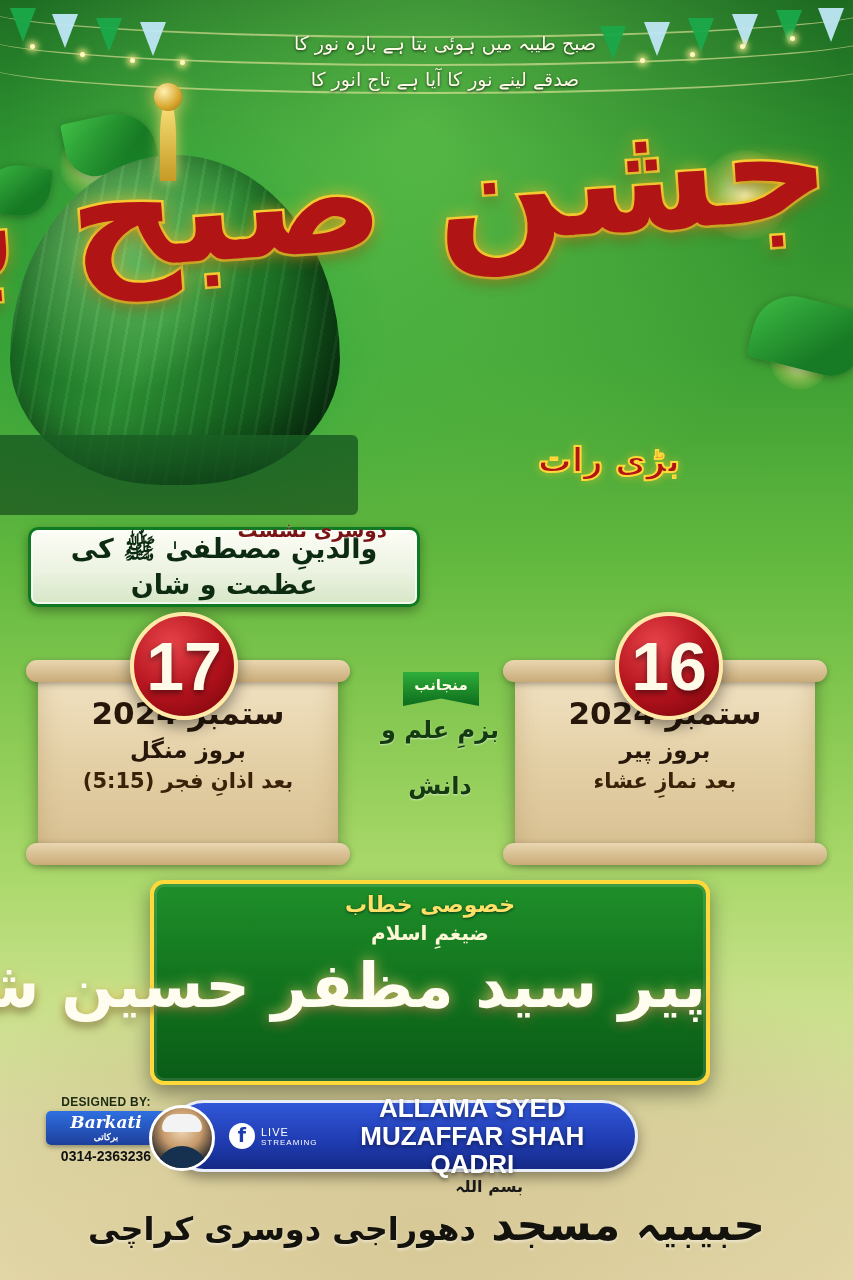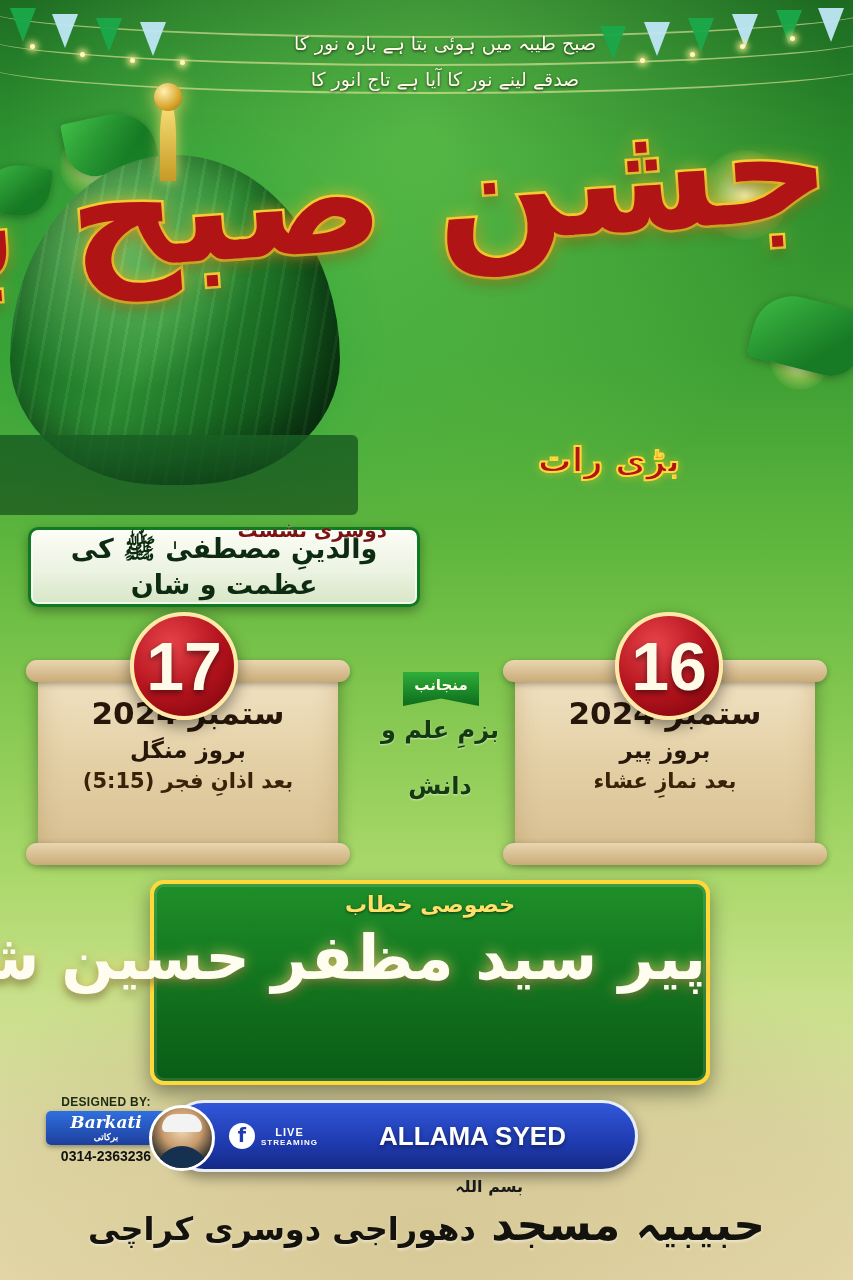--- a/index.html
+++ b/index.html
@@ -280,21 +280,21 @@
   }
   .fb-live {
     margin-left: 58px; display: flex; align-items: center; gap: 6px;
   }
   .fb-circle {
     width: 26px; height: 26px; border-radius: 50%; background: #ffffff;
     color: #1f3bb0; font-weight: bold; font-size: 19px; text-align: center;
     line-height: 25px; font-family: "DejaVu Sans", sans-serif;
   }
   .live-word {
-    color: #fff; font-size: 11px; font-weight: bold; letter-spacing: 1px; text-align: center;
+    color: #fff; font-size: 11px; font-weight: normal; letter-spacing: 1px;
   }
   .live-name {
     flex: 1; text-align: center; color: #fff;
     font-size: 26px; font-weight: bold; line-height: 1.08;
     text-shadow: 0 2px 4px rgba(0,0,0,0.45);
     padding-right: 8px;
   }
 
   
   .venue {
@@ -397,20 +397,21 @@
 
     <div class="mid-tag">
       <div class="mid-ribbon">منجانب</div>
       <div class="mid-line">بزمِ علم و</div>
       <div class="mid-line" style="margin-top:20px;">دانش</div>
     </div>
   </div>
 
   <div class="speaker-panel">
     <div class="speaker-head">خصوصی خطاب</div>
+    <div class="speaker-title">ضیغمِ اسلام</div>
     <div class="speaker-name">پیر سید مظفر حسین شاہ قادری</div>
   </div>
 
   <div class="designer">
     <div class="designer-label">DESIGNED BY:</div>
     <div class="designer-logo">
       <span>Barkati</span>
       <small>برکاتی</small>
     </div>
     <div class="designer-phone">0314-2363236</div>
@@ -423,20 +424,21 @@
     </div>
     <div class="fb-live">
       <div class="fb-circle">f</div>
       <div>
         <div class="live-word">LIVE</div>
         <div class="live-word" style="font-size:8px;">STREAMING</div>
       </div>
     </div>
     <div class="live-name">
       <div>ALLAMA SYED</div>
+      <div>MUZAFFAR SHAH QADRI</div>
     </div>
   </div>
 
   <div class="venue">
     <div class="venue-crest">بسم اللہ</div>
     <div class="venue-text">
       <span>حبیبیہ مسجد</span>
       <span class="small">دھوراجی دوسری کراچی</span>
     </div>
   </div>

